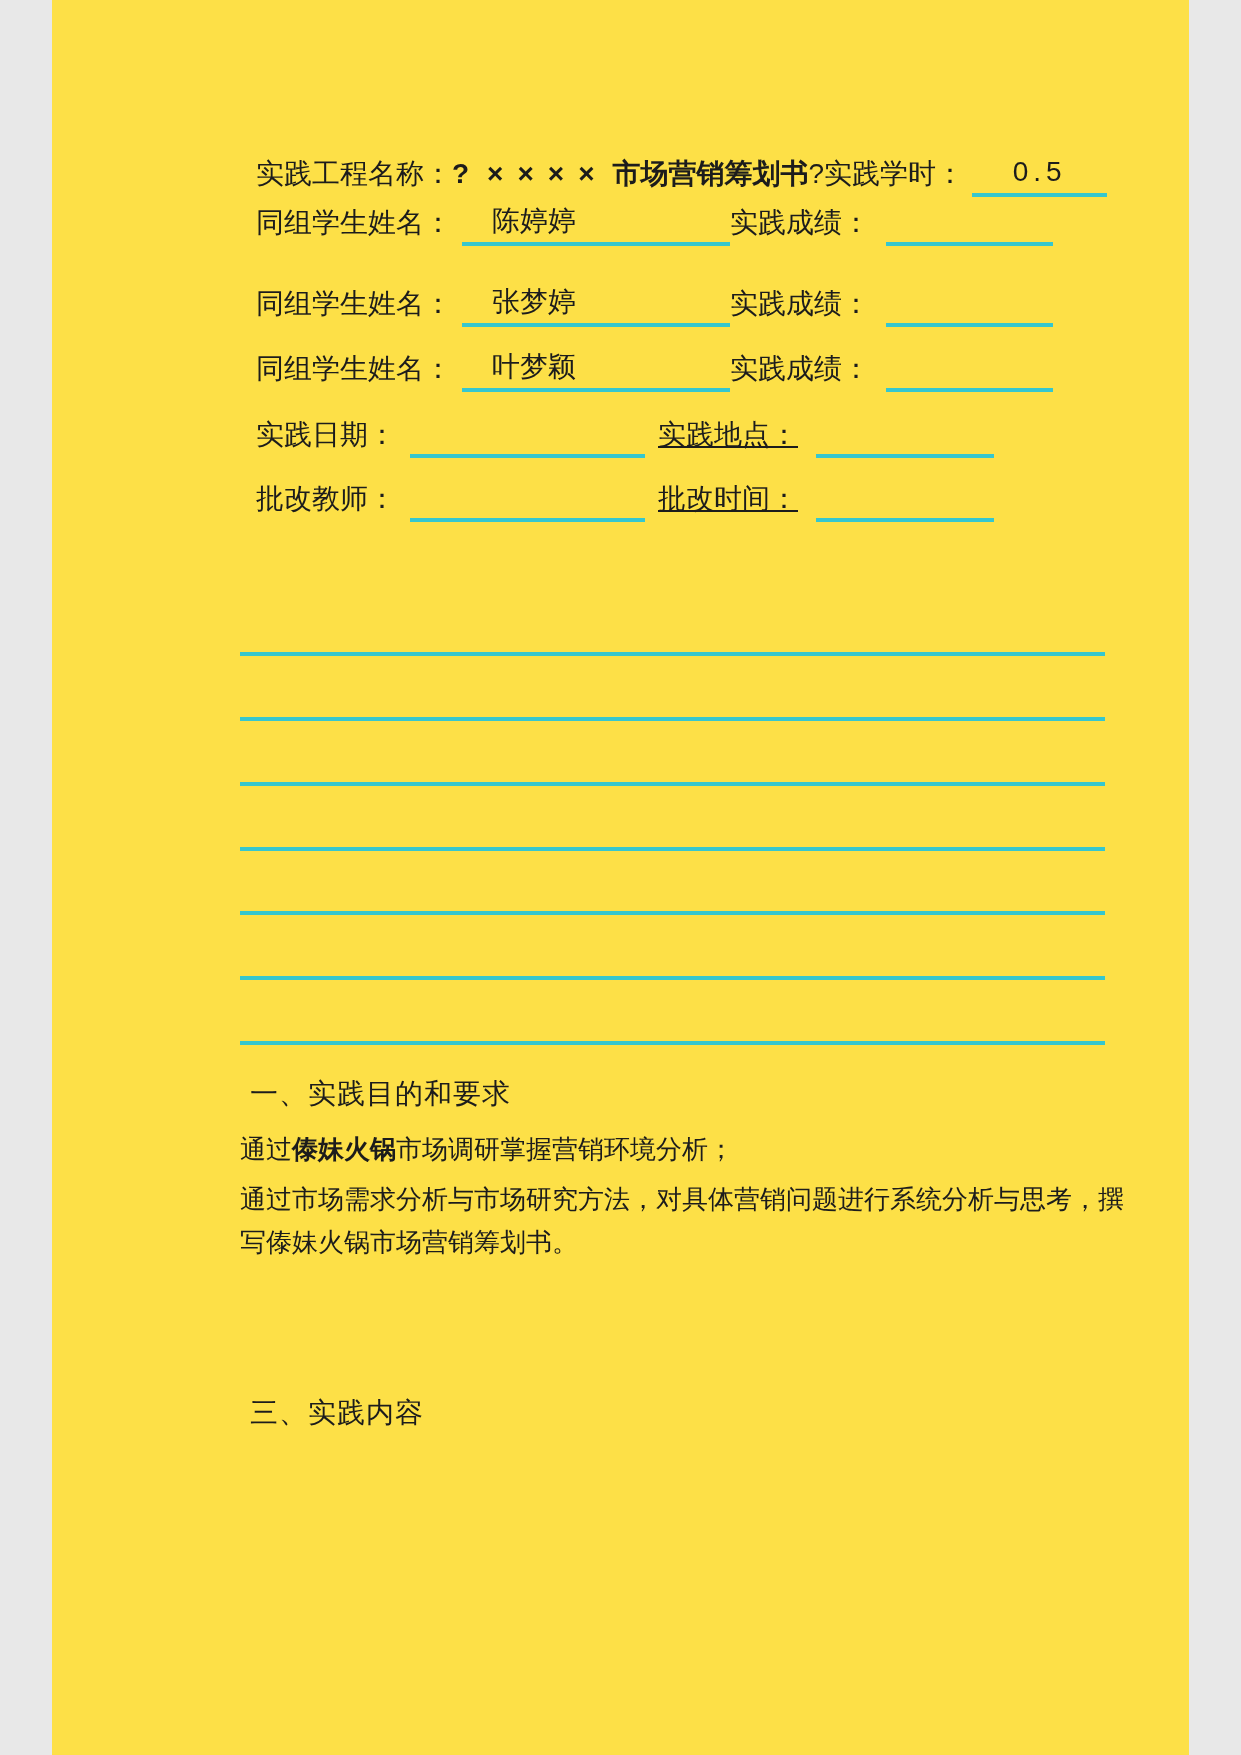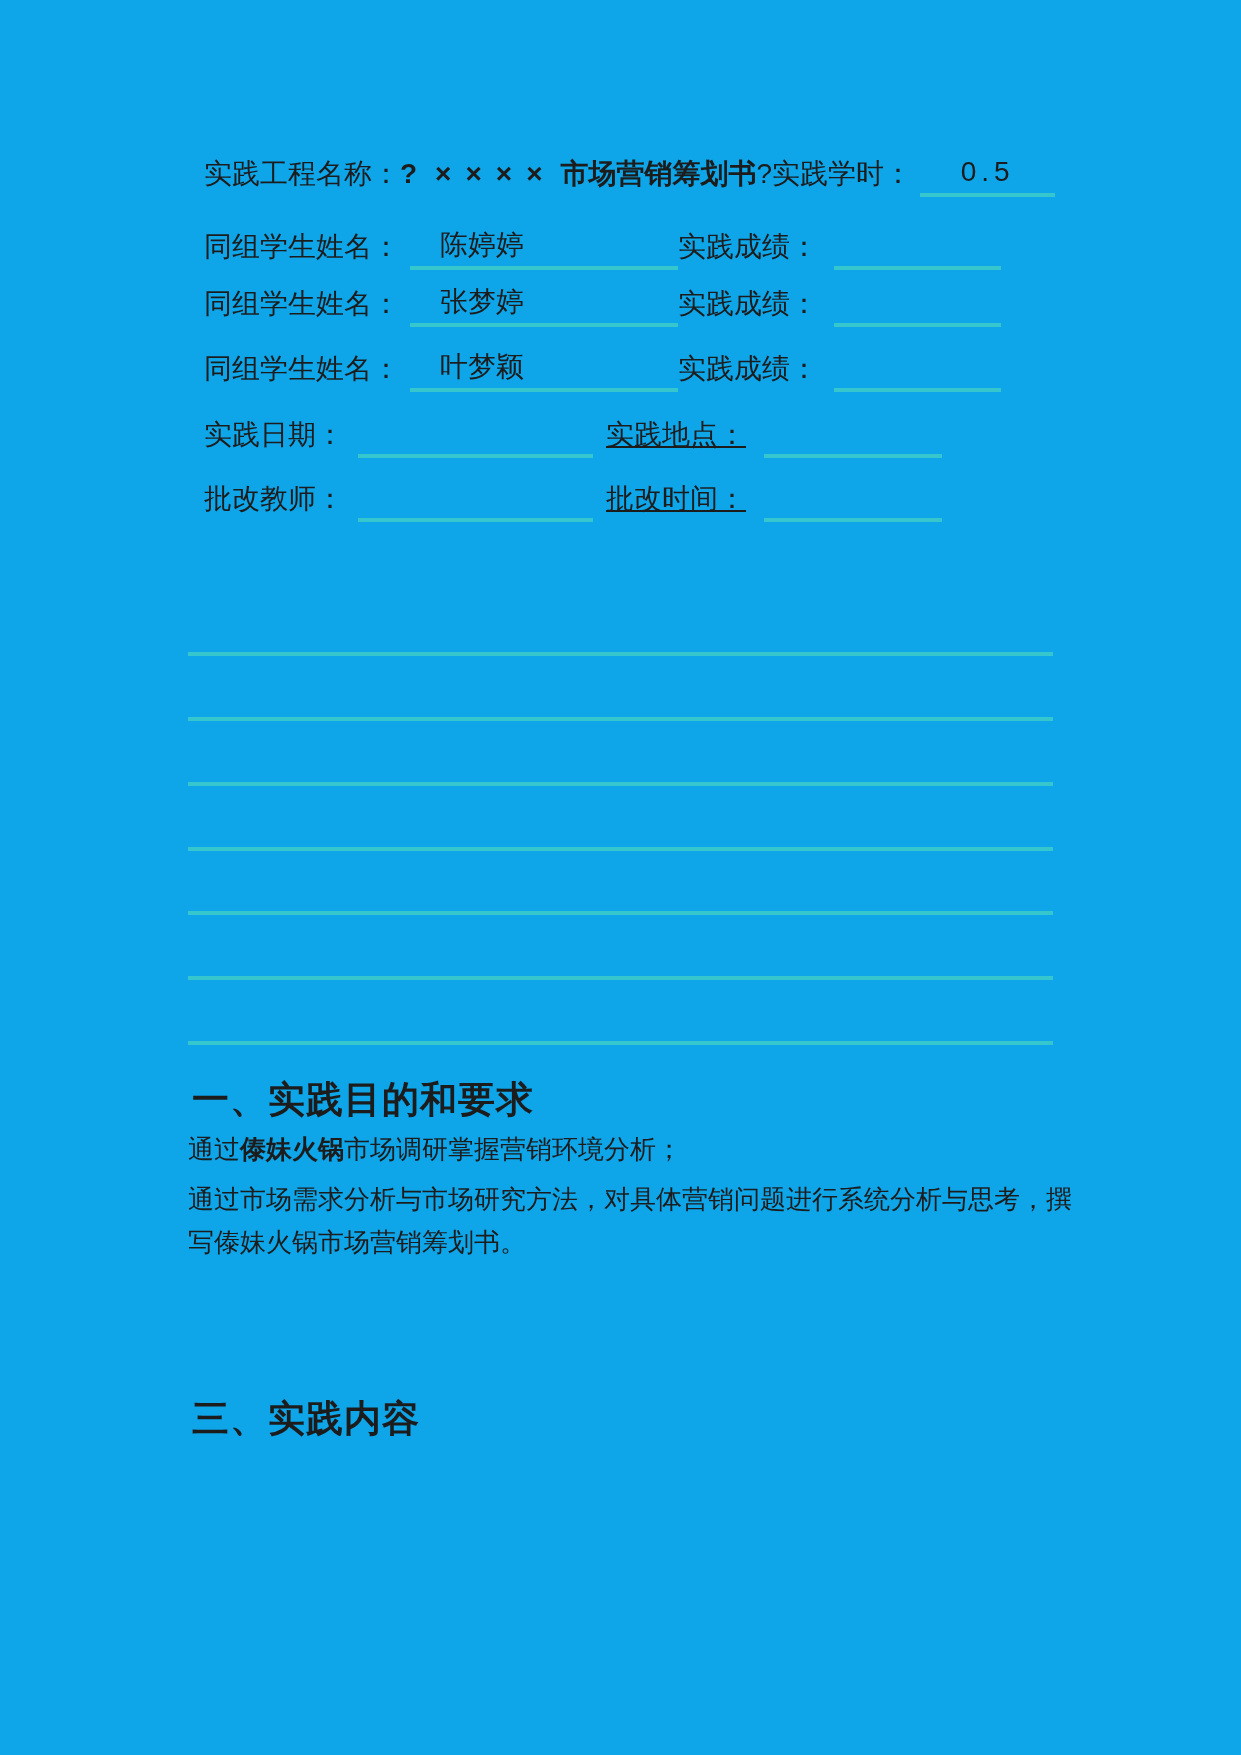--- a/index.html
+++ b/index.html
@@ -1,21 +1,21 @@
 <!DOCTYPE html>
 <html style="--accent: #36C7CE; --ink: #1c1c1c;"><head>
 <meta charset="utf-8">
 <style>
   :root { --accent:#36C7CE; --ink:#1c1c1c; }
   html,body { margin:0; padding:0; background:#e8e8e8; }
   .page {
     position:relative;
-    width:1241px; height:1755px;
+    width:1137px; height:1755px;
     margin:0 auto;
-    background:#0ea5e9;
+    background:#fde047;
     font-family:"Liberation Sans", sans-serif;
     color:var(--ink);
     overflow:hidden;
   }
   .row {
     position:absolute; left:204px;
     font-size:28px; line-height:46px;
     white-space:nowrap;
   }
   .lbl { font-weight:400; }
@@ -34,43 +34,43 @@
   .score-field { width:167px; margin-left:16px; }
   .date-field1 { width:235px; margin-left:14px; }
   .date-field2 { width:178px; margin-left:18px; }
   .advisor-field { width:635px; margin-left:8px; }
   .lbl2 { margin-left:13px;text-decoration:underline; }
   .ruled-line {
     position:absolute; left:188px; width:865px; height:0;
     border-top:4px solid var(--accent);
   }
   .heading {
-    position:absolute; left:192px;
-    font-size:37px; font-weight:700;
+    position:absolute; left:198px;
+    font-size:28px; font-weight:400;
     letter-spacing:1px;
     white-space:nowrap;
   }
   .body-line {
     position:absolute; left:188px;
     font-family:"Liberation Serif", serif;
     font-size:26px; line-height:34px;
     white-space:nowrap;
   }
   .body-bold { font-weight:700;margin-top:44px; }
 </style>
 </head>
 <body>
 
 <div class="page">
 
   <div class="row" style="top:151px;">
     <span class="lbl">实践工程名称：</span><span class="q-open">?</span><span class="crosses">××××</span><span class="bold">市场营销筹划书</span><span class="lbl">?</span><span class="lbl">实践学时：</span><span class="field hours-field">0.5</span>
   </div>
 
-  <div class="row" style="top:224px;">
+  <div class="row" style="top:200px;">
     <span class="lbl">同组学生姓名：</span><span class="field name-field">陈婷婷</span><span class="lbl">实践成绩：</span><span class="field score-field"></span>
   </div>
   <div class="row" style="top:281px;">
     <span class="lbl">同组学生姓名：</span><span class="field name-field">张梦婷</span><span class="lbl">实践成绩：</span><span class="field score-field"></span>
   </div>
   <div class="row" style="top:346px;">
     <span class="lbl">同组学生姓名：</span><span class="field name-field">叶梦颖</span><span class="lbl">实践成绩：</span><span class="field score-field"></span>
   </div>
 
   <div class="row" style="top:412px;">

